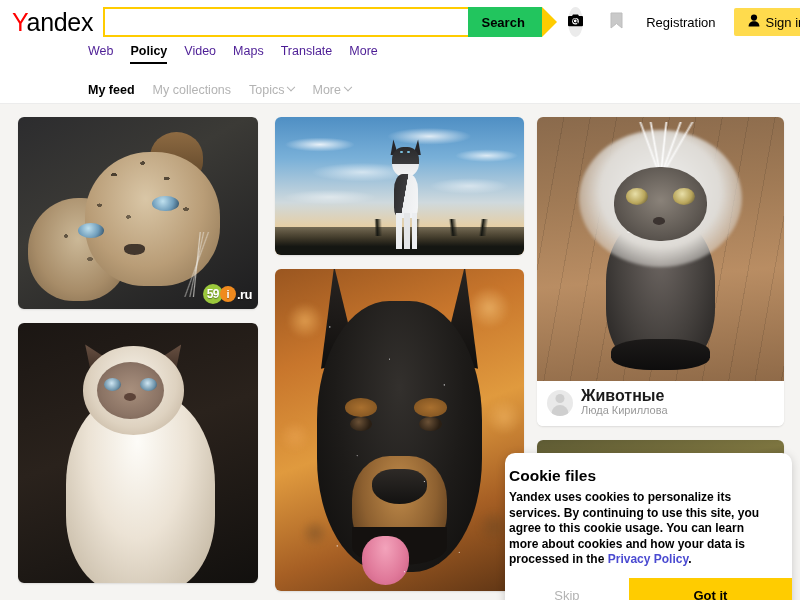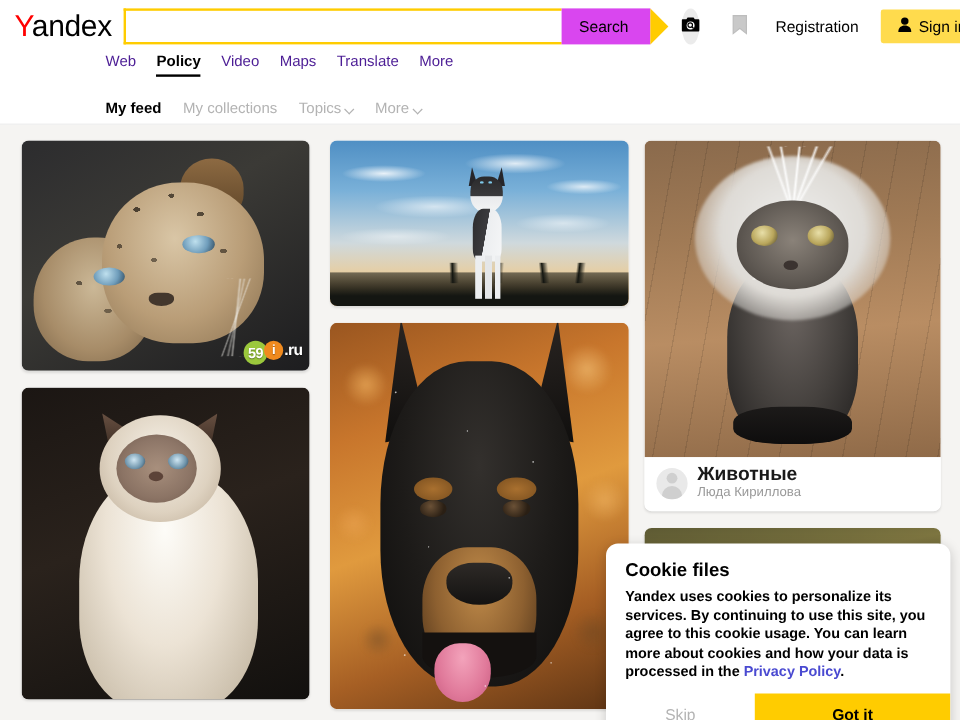--- a/index.html
+++ b/index.html
@@ -50,24 +50,24 @@
     padding: 0 8px;
     color: #000;
     font-family: "Liberation Sans", sans-serif;
   }
   .search-input::placeholder { color: #999; }
   .search-btn {
     position: relative;
     height: 30px;
     min-width: 74px;
     border: none;
-    background: #d946ef;
+    background: #22c55e;
     color: #000000;
     font-size: 13px;
-    font-weight: 400;
+    font-weight: 700;
     cursor: pointer;
     padding: 0 10px 0 6px;
     font-family: "Liberation Sans", sans-serif;
   }
   .search-btn::after {
     content: "";
     position: absolute;
     right: -15px; top: 0;
     width: 0; height: 0;
     border-top: 15px solid transparent;
@@ -153,21 +153,21 @@
     display: flex; align-items: center;
     padding-left: 88px;
     border-bottom: 1px solid #ececec;
   }
   .subnav-item {
     font-size: 12.5px;
     color: #b3b3b3;
     margin-right: 18px;
     cursor: pointer;
     text-decoration: none;
-    display: inline-flex; align-items: flex-end; gap: 4px;
+    display: inline-flex; align-items: center; gap: 4px;
     white-space: nowrap;
   }
   .subnav-item.active { color: #000000; font-weight: bold; }
   .chev {
     display: inline-block;
     width: 6px; height: 6px;
     border-right: 1px solid #b3b3b3;
     border-bottom: 1px solid #b3b3b3;
     transform: rotate(45deg) translate(-2px,-2px);
   }
@@ -288,21 +288,21 @@
       radial-gradient(ellipse 5px 3px at 30% 74%, rgba(35,28,20,.5) 60%, transparent 62%);
   }
   .lp-whisk { position: absolute; left: 52%; top: 60%; width: 46%; height: 34%;
     background-image:
       linear-gradient(96deg, transparent 48%, rgba(240,238,232,.65) 49%, transparent 50%),
       linear-gradient(102deg, transparent 48%, rgba(240,238,232,.5) 49%, transparent 50%),
       linear-gradient(110deg, transparent 48%, rgba(240,238,232,.45) 49%, transparent 50%);
   }
   .wm59 {
     position: absolute; right: 6px; bottom: 5px;
-    display: flex; align-items: flex-start; gap: 0;
+    display: flex; align-items: center; gap: 0;
     font-size: 14px; font-weight: bold; color: #ffffff;
     text-shadow: 0 1px 1px rgba(0,0,0,.4);
     letter-spacing: -0.5px;
   }
   .wm59 .b1 { background:#9bc83c; border-radius:50%; width:20px; height:20px;
               display:flex; align-items:center; justify-content:center; font-size:12px; }
   .wm59 .b2 { background:#f08a1e; border-radius:50%; width:16px; height:16px; margin-left:-3px;
               display:flex; align-items:center; justify-content:center; font-size:11px; }
   .wm59 .t { margin-left:1px; font-size:13px; }
 
@@ -485,21 +485,21 @@
   .cookie {
     position: absolute;
     left: 505px; top: 453px;
     width: 287px;
     background: #ffffff;
     border-radius: 10px;
     box-shadow: 0 2px 10px rgba(0,0,0,0.18);
     overflow: hidden;
     z-index: 50;
   }
-  .cookie-body { padding: 14px 16px 10px 16px; }
+  .cookie-body { padding: 14px 16px 10px 4px; }
   .cookie-title {
     font-size: 15.5px; font-weight: bold; color: #000000;
     margin: 0 0 5px 0; line-height: 18px;
   }
   .cookie-text {
     font-size: 12px; color: #000000; line-height: 15.5px; margin: 0; font-weight: bold;
   }
   .cookie-link { color: #4a4ad1; text-decoration: none; cursor: pointer; }
   .cookie-actions {
     display: flex; align-items: stretch;

